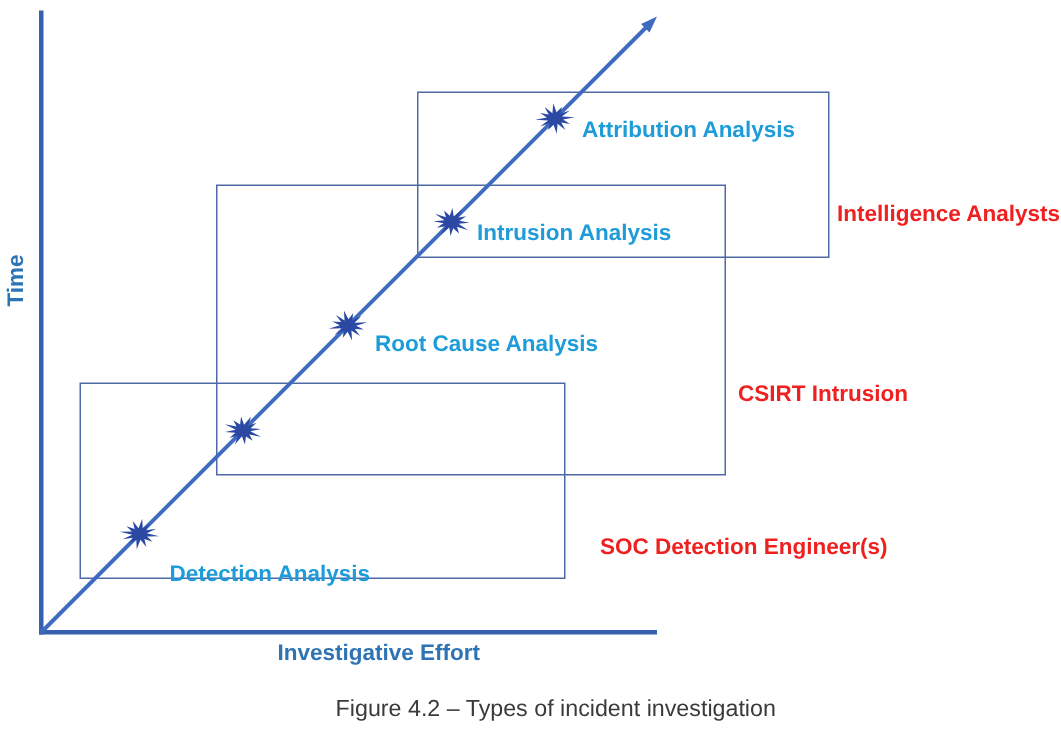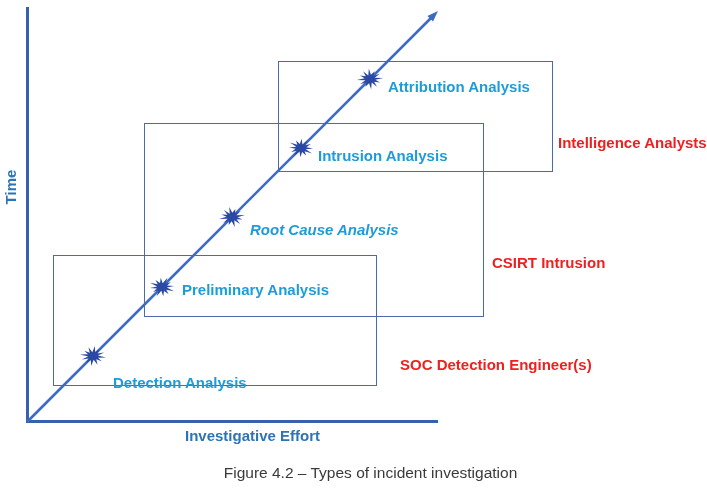--- a/index.html
+++ b/index.html
@@ -94,22 +94,21 @@
     <line x1="27" y1="422" x2="432" y2="17" stroke="#3E6BBF" stroke-width="2.6"></line>
     <polygon points="438,11 433,21.6 427.4,16" fill="#3E6BBF"></polygon>
     <use href="#burst" transform="translate(93,356) scale(1.1,0.85) rotate(8)"></use>
     <use href="#burst" transform="translate(162,287) scale(1.1,0.85) rotate(24)"></use>
     <use href="#burst" transform="translate(232,217) scale(1.1,0.85) rotate(-12)"></use>
     <use href="#burst" transform="translate(301,148) scale(1.1,0.85) rotate(33)"></use>
     <use href="#burst" transform="translate(370,79) scale(1.1,0.85) rotate(-5)"></use>
   </svg>
 
   <div class="abs milestone-label" style="left:113px; top:349px;margin-top:24px;">Detection Analysis</div>
-  <div class="abs milestone-label" style="left:182px; top:280px;">Preliminary Analysis</div>
-  <div class="abs milestone-label" style="left:250px; top:220px;font-style:italic;">Root Cause Analysis</div>
+  <div class="abs milestone-label" style="left:250px; top:220px;">Root Cause Analysis</div>
   <div class="abs milestone-label" style="left:388px; top:77px;">Attribution Analysis</div>
   <div class="abs milestone-label" style="left:318px; top:146px;">Intrusion Analysis</div>
 
   <div class="abs role-label" style="left:400px; top:355px;">SOC Detection Engineer(s)</div>
   <div class="abs role-label" style="left:492px; top:253px;">CSIRT Intrusion</div>
   <div class="abs role-label" style="left:558px; top:133px;">Intelligence Analysts</div>
 
   <div class="abs axis-label y-axis-label">Time</div>
   <div class="abs axis-label x-axis-label">Investigative Effort</div>
 

